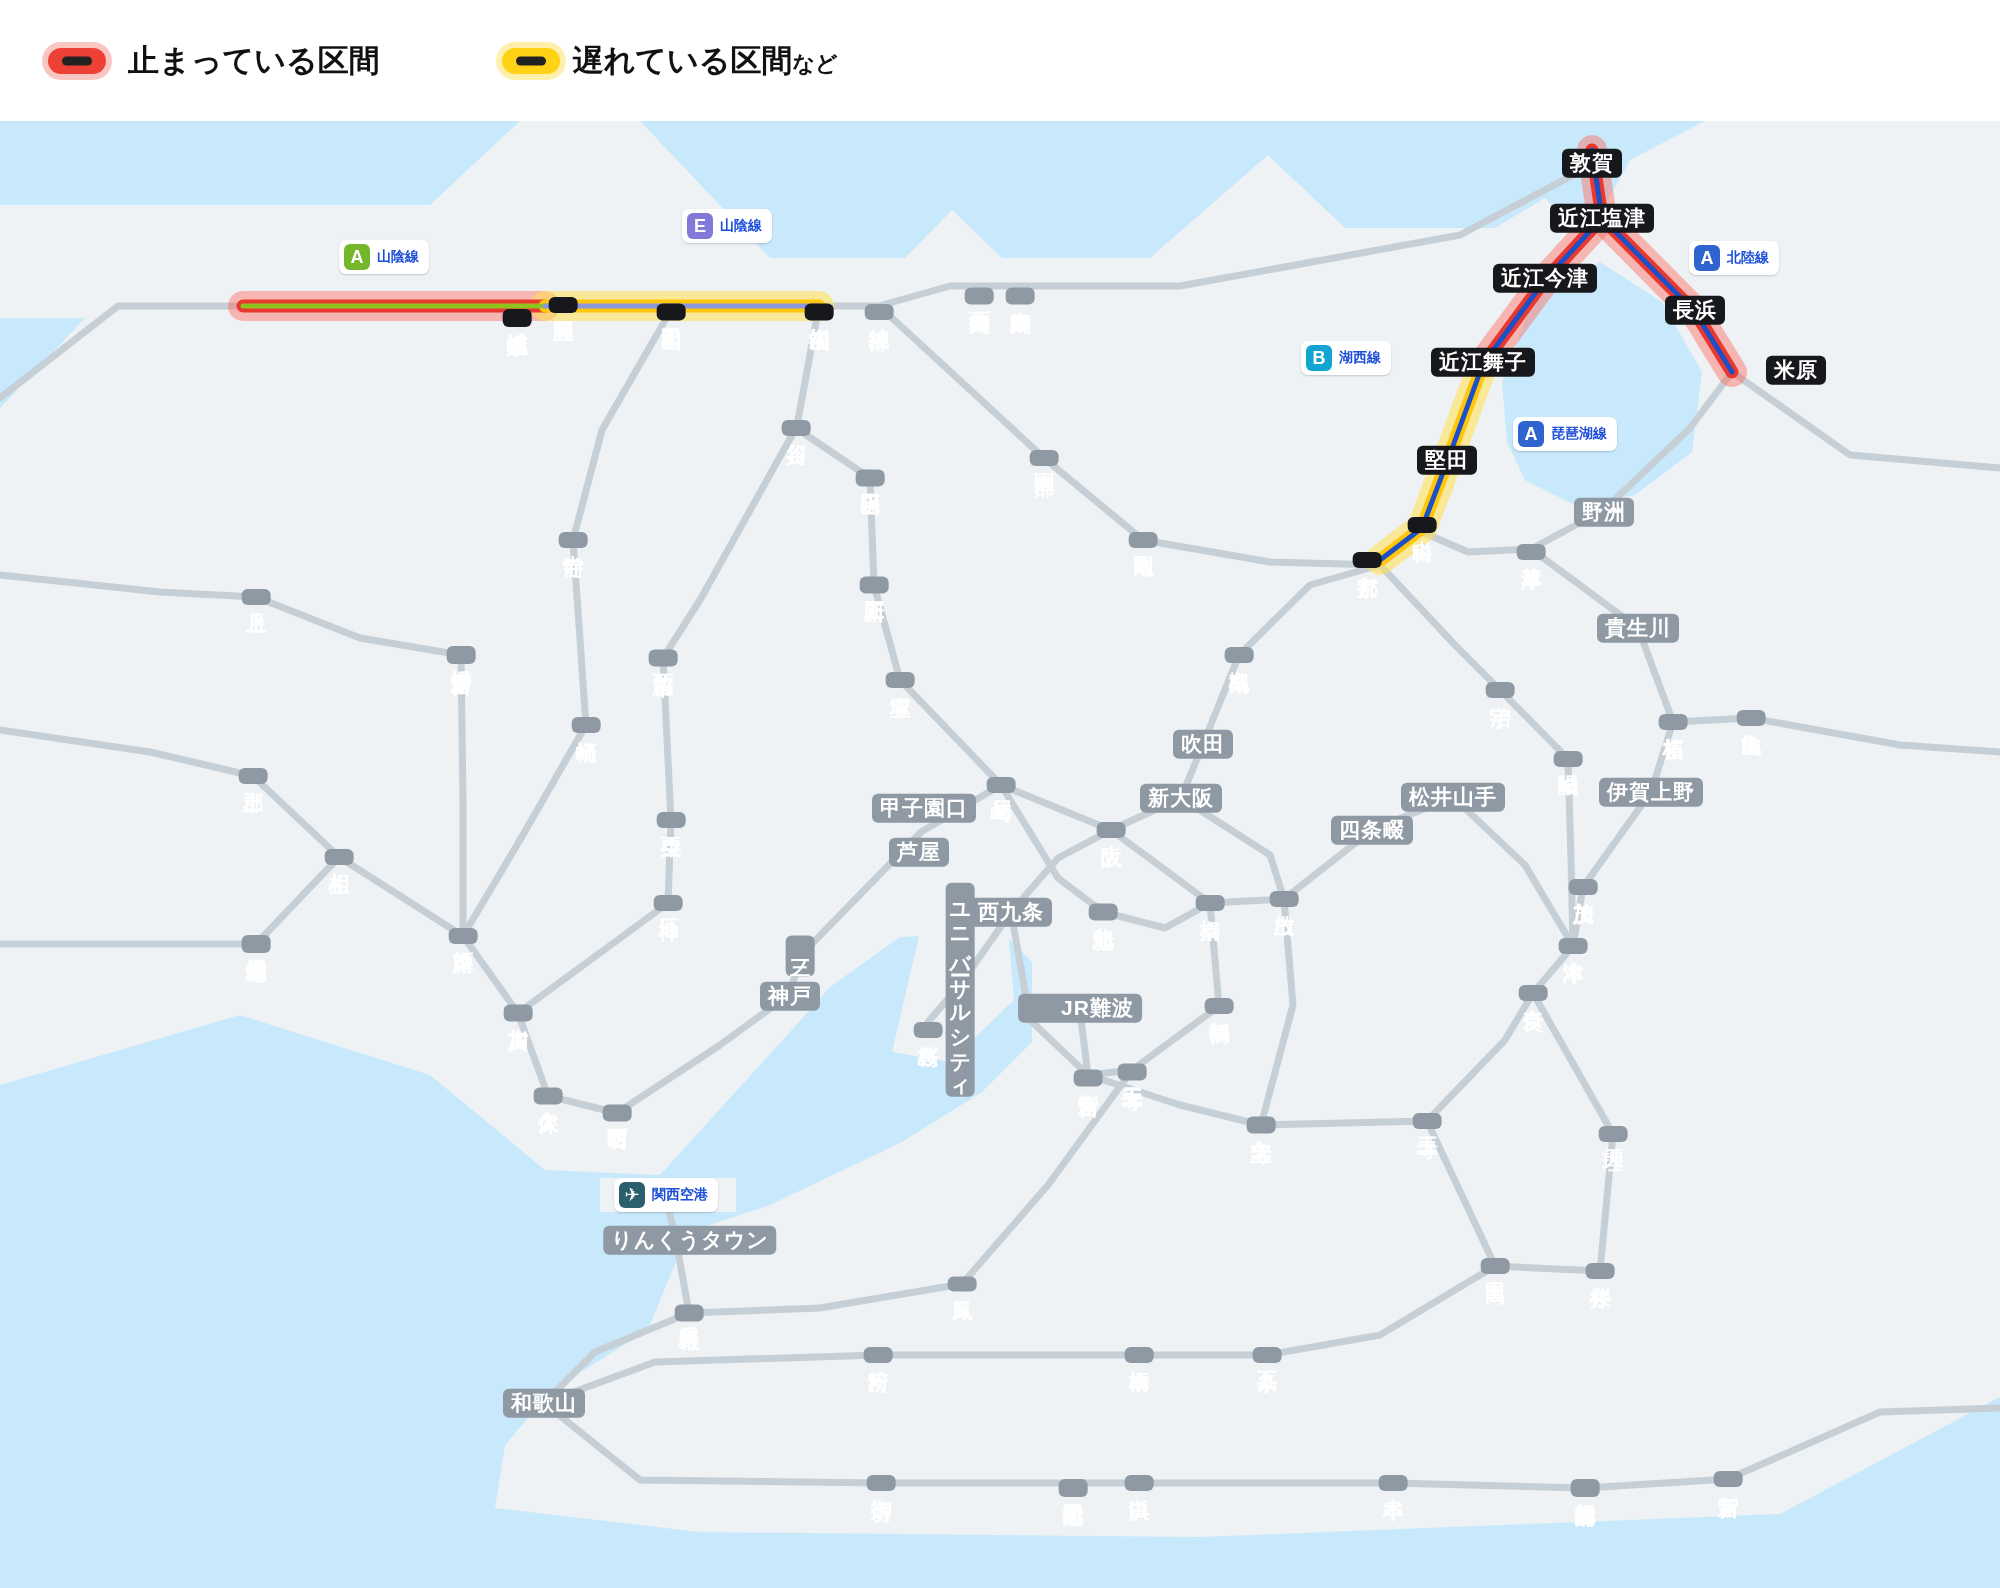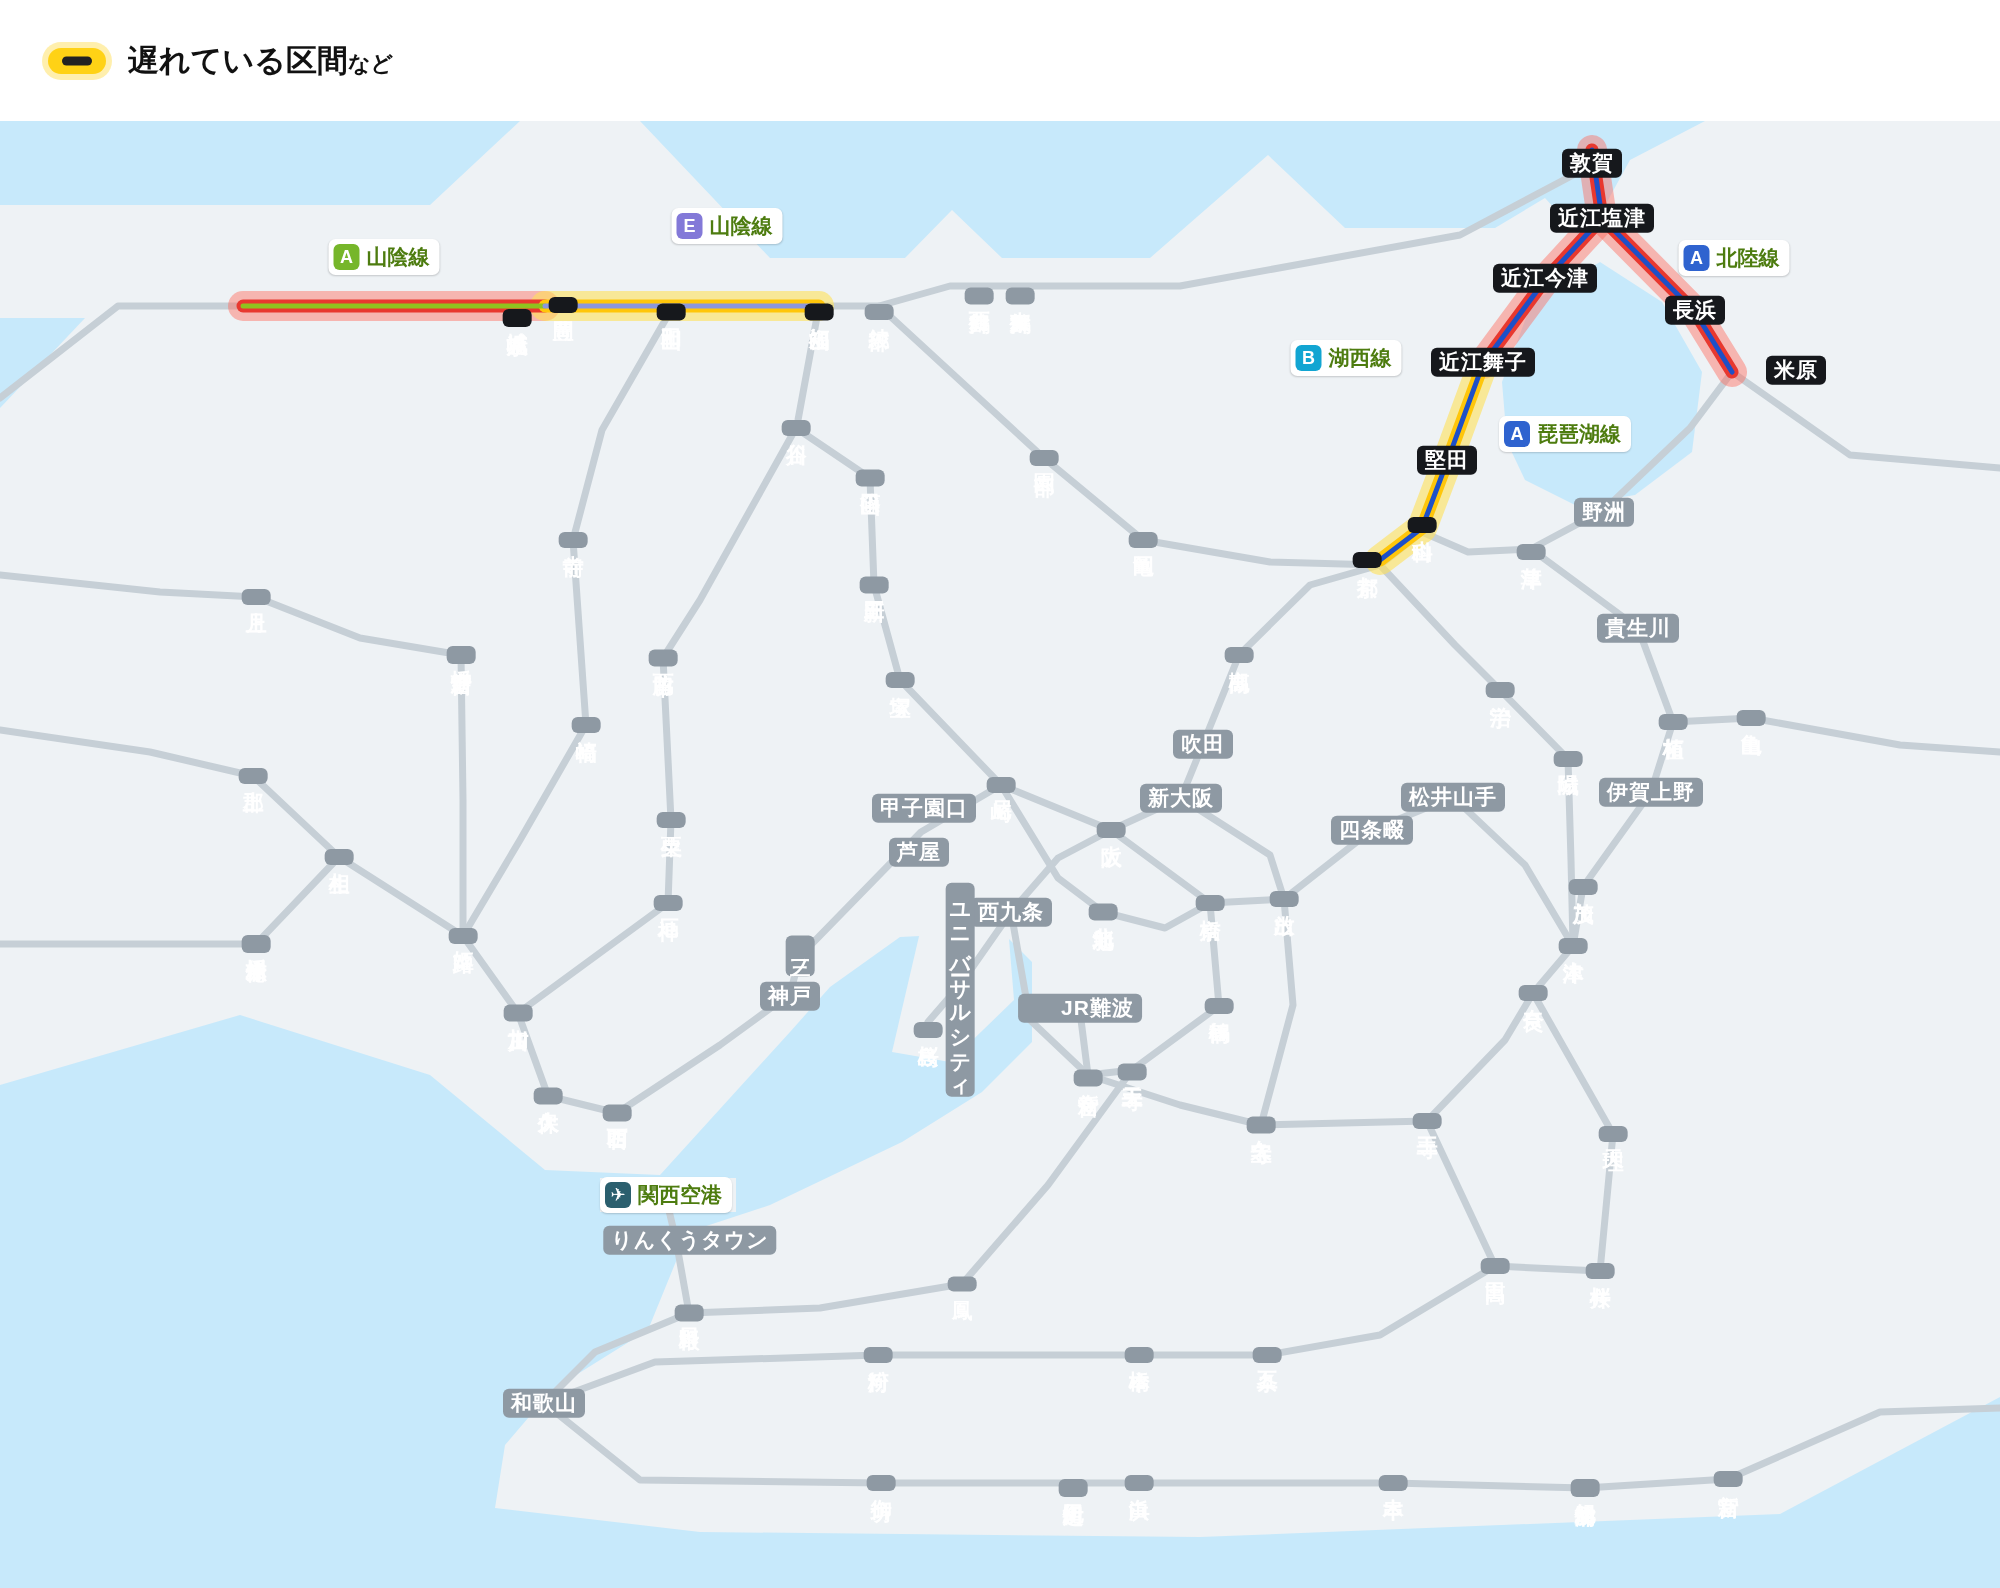--- a/index.html
+++ b/index.html
@@ -29,26 +29,32 @@
   .station.g{background:#8e99a3;}
   .station.b{background:#16181c;}
   .station.v{writing-mode:vertical-rl;text-orientation:upright;padding:7px 3px;letter-spacing:1px;}
   .station.h{padding:3px 8px;letter-spacing:1px;}
 
   .line-badge{position:absolute;transform:translate(-50%,-50%);background:#fff;border-radius:7px;
               display:flex;align-items:center;gap:7px;padding:4px 10px 4px 5px;z-index:6;
               box-shadow:0 1px 2px rgba(0,0,0,.18);}
   .line-badge .chip{width:26px;height:26px;border-radius:6px;color:#fff;font-weight:bold;
                     font-size:18px;display:flex;align-items:center;justify-content:center;flex:0 0 auto;}
-  .line-badge .lbl{font-size:21px;font-weight:bold;color:#4d7c0f;}
+  .line-badge .lbl{font-size:14px;font-weight:bold;color:#1d4ed8;}
 </style>
 </head>
 <body>
 
 <div id="legend">
+  <div class="legend-item">
+    <div class="pill stopped">
+        <div class="bar"></div>
+      </div>
+    <div class="legend-label">止まっている区間</div>
+  </div>
   <div class="legend-item">
     <div class="pill delayed">
         <div class="bar"></div>
       </div>
     <div class="legend-label"><span>遅れている区間</span><span class="legend-suffix">など</span></div>
   </div>
 </div>
 
 <div id="map">
   <svg id="map-svg" width="2000" height="1467" viewBox="0 121 2000 1467">

